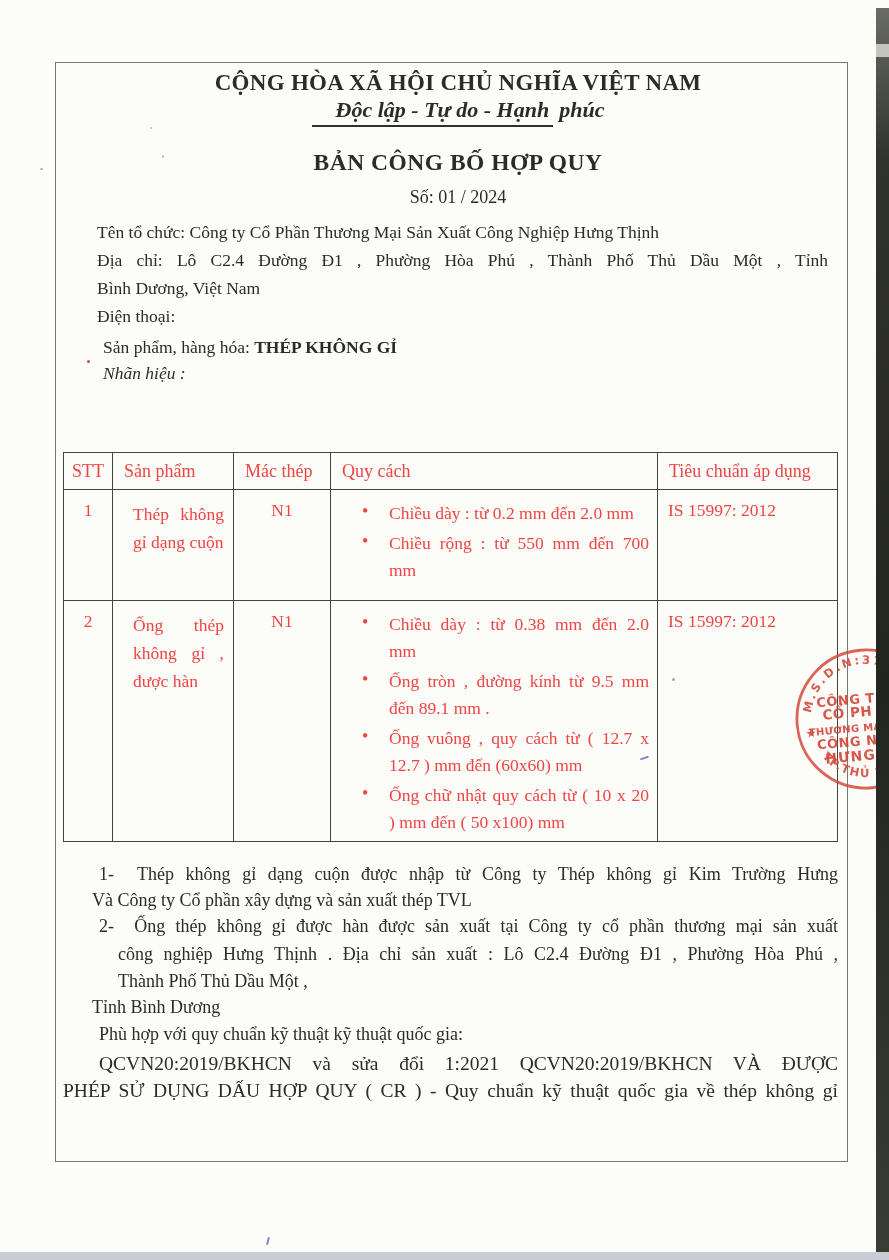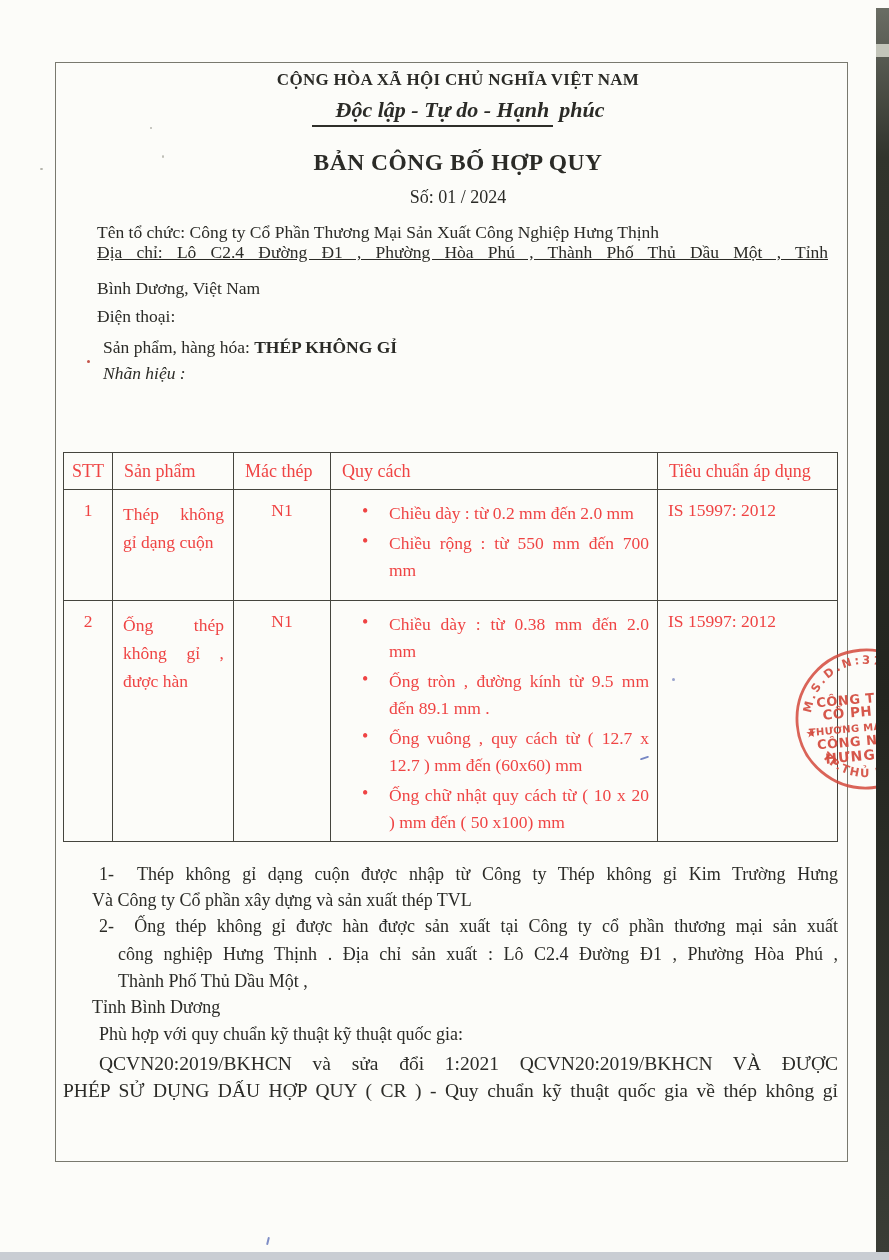--- a/index.html
+++ b/index.html
@@ -7,50 +7,50 @@
     position:relative;width:889px;height:1260px;overflow:hidden;
     background:#fcfcf9;color:#2b2b27;
     font-family:"Liberation Serif","DejaVu Serif",serif;
   }
   .border-box{
     position:absolute;left:55px;top:62px;width:791px;height:1098px;
     border:1px solid #79796f;
   }
   
   .nat-title{position:absolute;left:63px;top:70px;width:790px;text-align:center;
-    font-weight:bold;font-size:17px;letter-spacing:.3px;}
+    font-weight:bold;font-size:23px;letter-spacing:.3px;}
   .motto{position:absolute;left:63px;top:97px;width:790px;text-align:center;
     font-weight:bold;font-size:22px;font-style:italic;}
   .motto-u{border-bottom:2.5px solid #2f2f2a;padding:0 4px 3px 24px;}
   .motto-tail{margin-left:6px;}
   .doc-title{position:absolute;left:63px;top:149px;width:790px;text-align:center;
     font-weight:bold;font-size:23.5px;letter-spacing:.5px;}
   .doc-num{position:absolute;left:63px;top:187px;width:790px;text-align:center;font-size:18px;}
   
   .iline{position:absolute;font-size:17.5px;white-space:nowrap;}
   .stretchline{white-space:normal;text-align:justify;text-align-last:justify;}
   .l-org{left:97px;top:222px;}
-  .l-addr1{left:97px;top:242px;width:731px;text-decoration:underline;}
+  .l-addr1{left:97px;top:250px;width:731px;}
   .l-addr2{left:97px;top:278px;}
   .l-phone{left:97px;top:306px;}
   .l-prod{left:103px;top:337px;}
   .l-brand{left:103px;top:363px;font-style:italic;}
   .l-intro{left:103px;top:391px;}
   .bold{font-weight:bold;margin-top:7px;}
   
   .spec-table{
     position:absolute;left:63px;top:452px;width:774px;
     border-collapse:collapse;table-layout:fixed;font-size:17.5px;color:#ef4444;
   }
   .spec-table th,.spec-table td{border:1.5px solid #45453e;vertical-align:top;padding:0;}
   .spec-table th{height:36px;vertical-align:middle;font-weight:normal;font-size:18px;
     text-align:left;padding-left:11px;}
   .spec-table th.c,.spec-table td.c{text-align:center;padding-left:0;}
   .spec-table td{padding-top:10px;}
-  td.cell-sp{padding-left:10px;padding-right:9px;}
+  td.cell-sp{padding-left:20px;padding-right:9px;}
   td.cell-qc{padding-right:8px;}
   td.cell-tc{padding-left:10px;}
   .row-1 td{height:100px;}
   .row-2 td{height:230px;}
   .jline{line-height:28px;text-align:justify;}
   .stretch{text-align:justify;text-align-last:justify;}
   .qc-item{position:relative;padding-left:58px;margin-bottom:3px;}
   .qc-item .bullet{position:absolute;left:31px;top:1px;font-size:18px;}
   .qc-text div{line-height:27px;}
   

